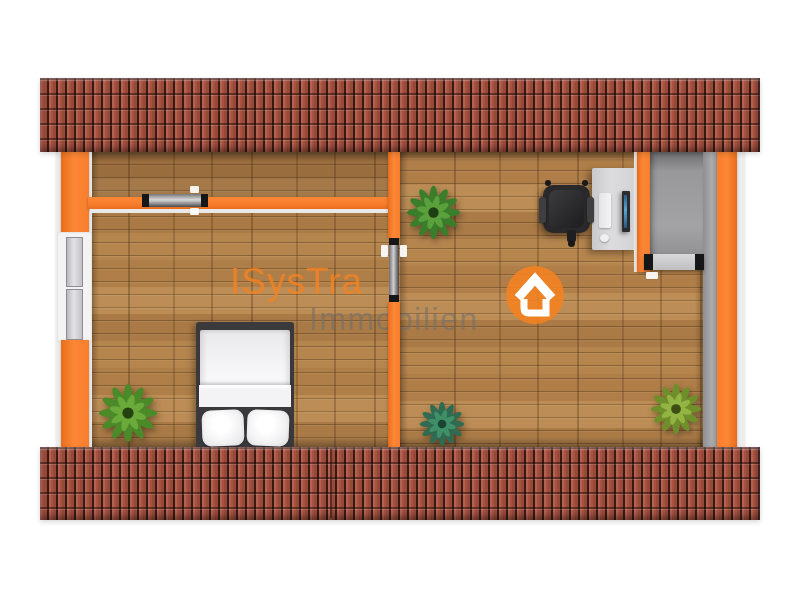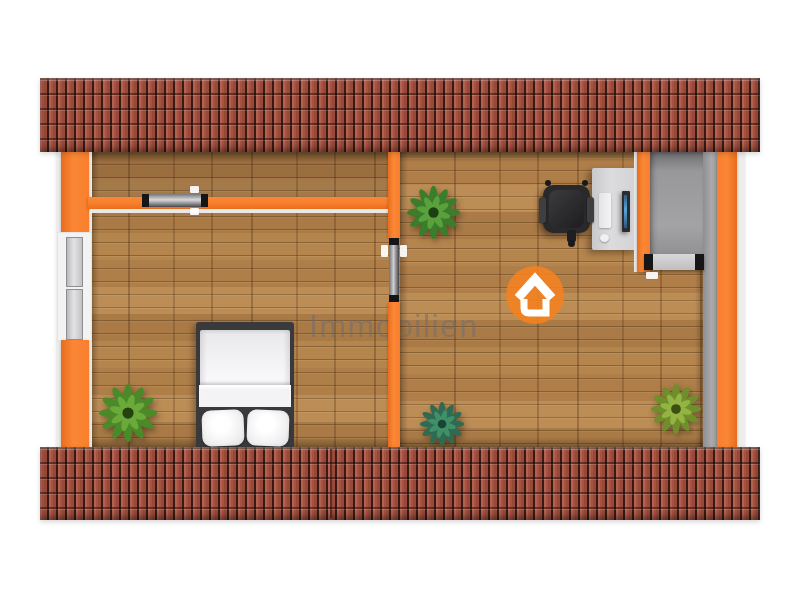--- a/index.html
+++ b/index.html
@@ -135,21 +135,22 @@
   <div class="abs floor" style="left:90px;top:152px;width:310px;height:295px;"></div>
   <div class="abs floor" style="left:398px;top:152px;width:307px;height:295px;background-position:18px 6px;"></div>
 
   <div class="abs shade" style="left:90px;top:152px;width:615px;height:10px;background:linear-gradient(180deg,rgba(0,0,0,.38),rgba(0,0,0,0));"></div>
   <div class="abs shade" style="left:90px;top:437px;width:615px;height:10px;background:linear-gradient(0deg,rgba(0,0,0,.30),rgba(0,0,0,0));"></div>
   <div class="abs shade" style="left:90px;top:152px;width:308px;height:45px;background:rgba(60,35,15,.18);"></div>
   <div class="abs shade" style="left:90px;top:152px;width:9px;height:295px;background:linear-gradient(90deg,rgba(0,0,0,.30),rgba(0,0,0,0));"></div>
   <div class="abs shade" style="left:400px;top:152px;width:8px;height:295px;background:linear-gradient(90deg,rgba(0,0,0,.26),rgba(0,0,0,0));"></div>
   <div class="abs shade" style="left:695px;top:152px;width:8px;height:295px;background:linear-gradient(270deg,rgba(0,0,0,.26),rgba(0,0,0,0));"></div>
 
-  <div class="abs wm wm-sub" style="left:309px;top:308px;color:#6E6E6E;">Immobilien</div>
+  <div class="abs wm wm-brand" style="left:230px;top:261px;color:#F58220;">ISysTra</div>
+  <div class="abs wm wm-sub" style="left:309px;top:301px;color:#6E6E6E;">Immobilien</div>
   <svg class="abs wm" style="left:505px;top:265px;" width="60" height="60" viewBox="-30 -30 60 60">
     <circle r="29" fill="#F58220" opacity="0.88"></circle>
     <path d="M-17,3 L0,-16 L17,3" stroke="#ffffff" stroke-width="9" fill="none" stroke-linejoin="miter"></path>
     <path d="M-11,4 L-11,13 Q-11,18 -6,18 L11,18 L11,4" stroke="#ffffff" stroke-width="7" fill="none"></path>
   </svg>
 
   <div class="abs furn bed-frame" style="left:196px;top:322px;width:98px;height:126px;">
     <div class="abs bed-duvet" style="left:4px;top:8px;width:90px;height:77px;"></div>
     <div class="abs bed-fold" style="left:3px;top:63px;width:92px;height:22px;"></div>
     <div class="abs pillow" style="left:6px;top:88px;width:42px;height:36px;transform:rotate(-2deg);"></div>

